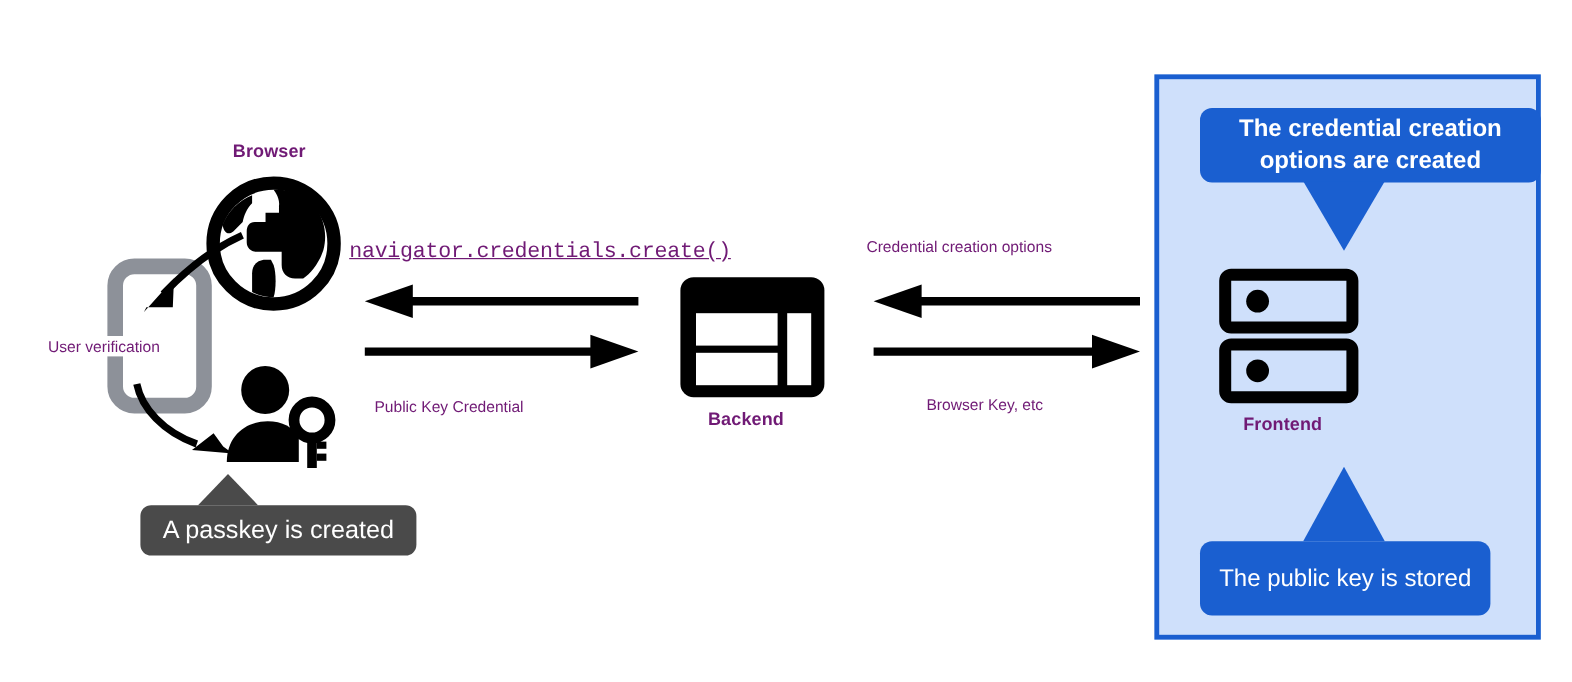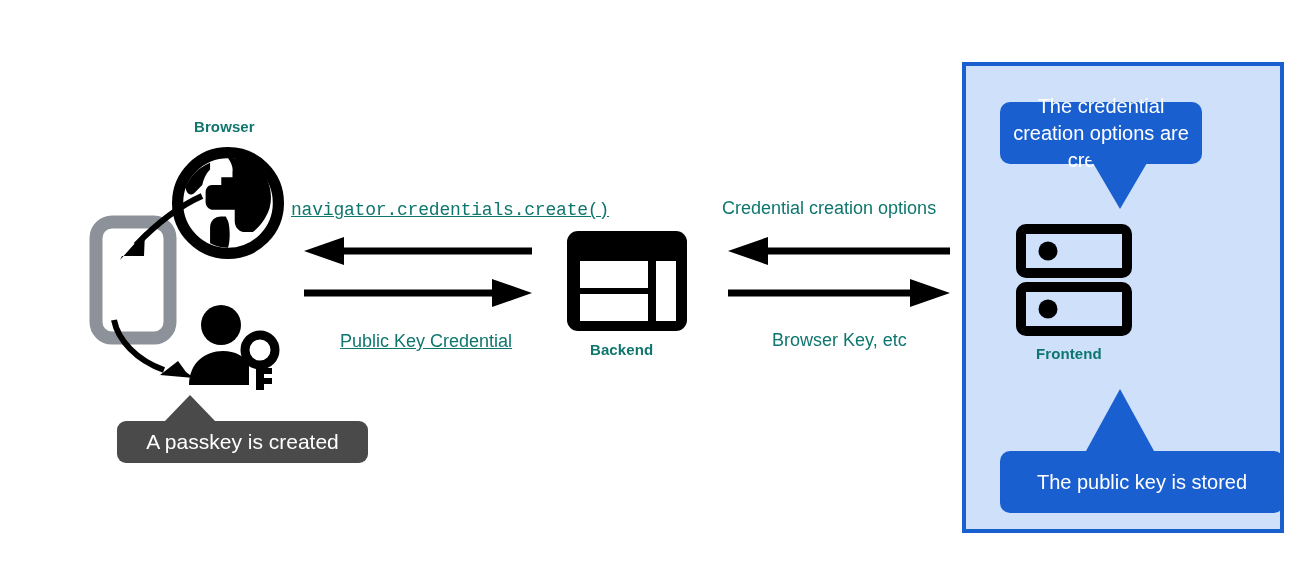--- a/index.html
+++ b/index.html
@@ -6,25 +6,25 @@
   body{
     width:1310px;height:568px;background:#ffffff;
     font-family:"Liberation Sans", sans-serif;
     overflow:hidden;position:relative;
   }
   .stage{position:absolute;left:0;top:0;width:1310px;height:568px;}
   .abs{position:absolute;}
 
   
   .lbl{
-    position:absolute;color:#0f766e;white-space:nowrap;
+    position:absolute;color:#701a75;white-space:nowrap;
     font-family:"Liberation Sans", sans-serif;
   }
   .lbl-bold{font-weight:bold;font-size:15px;letter-spacing:.1px;}
-  .lbl-plain{font-size:18px;}
+  .lbl-plain{font-size:13px;}
   .lbl-mono{
     font-family:"Liberation Mono","DejaVu Sans Mono",monospace;
     font-size:18px;letter-spacing:-0.2px;text-decoration:underline;
   }
 
   
   .panel{
     position:absolute;left:962px;top:62px;width:322px;height:471px;
     background:#cfe0fb;border:4px solid #1a5fd0;box-sizing:border-box;
   }
@@ -63,27 +63,27 @@
   
   .icon{position:absolute;}
 </style>
 </head>
 <body>
 
 <div class="stage">
 
   <div class="panel"></div>
 
-  <div class="callout" style="left:1000px;top:102px;width:202px;height:62px;">
+  <div class="callout" style="left:1000px;top:90px;width:284px;height:62px;font-weight:bold;">
     <span>The credential creation options are created</span>
   </div>
   <div class="tip-down" style="left:1086px;top:151px;"></div>
 
   <div class="tip-up" style="left:1086px;top:389px;"></div>
-  <div class="callout" style="left:1000px;top:451px;width:284px;height:62px;">
+  <div class="callout" style="left:1000px;top:451px;width:242px;height:62px;">
     <span>The public key is stored</span>
   </div>
 
   <div class="icon" style="left:1018px;top:226px;width:112px;height:108px;">
     <svg width="112" height="108" viewBox="0 0 112 108">
       <rect x="3" y="3" width="106" height="44" rx="5" ry="5" fill="none" stroke="#000000" stroke-width="10"></rect>
       <circle cx="30" cy="25" r="9.5" fill="#000000"></circle>
       <rect x="3" y="61" width="106" height="44" rx="5" ry="5" fill="none" stroke="#000000" stroke-width="10"></rect>
       <circle cx="30" cy="83" r="9.5" fill="#000000"></circle>
     </svg>
@@ -127,21 +127,21 @@
     </svg>
   </div>
 
   <div class="abs" style="left:304px;top:279px;">
     <svg width="228" height="28" viewBox="0 0 228 28">
       <line x1="0" y1="14" x2="194" y2="14" stroke="#000000" stroke-width="7"></line>
       <polygon points="228,14 188,0 188,28" fill="#000000"></polygon>
     </svg>
   </div>
 
-  <div class="lbl lbl-plain" style="left:340px;top:331px;text-decoration:underline;">Public Key Credential</div>
+  <div class="lbl lbl-plain" style="left:312px;top:331px;">Public Key Credential</div>
 
   <div class="lbl lbl-bold" style="left:194px;top:118px;">Browser</div>
 
   <div class="icon" style="left:172px;top:147px;width:112px;height:112px;">
     <svg width="112" height="112" viewBox="0 0 100 100">
       <circle cx="50" cy="50" r="45" fill="none" stroke="#000000" stroke-width="10"></circle>
       <path d="M50 10
                C 50 10, 55 16, 54 22
                L 54 27 L 44 27 L 44 34 L 36 34
                C 32 34, 30 37, 30 41
@@ -167,20 +167,21 @@
     </svg>
   </div>
 
   <div class="abs" style="left:98px;top:190px;">
     <svg width="110" height="80" viewBox="0 0 110 80">
       <path d="M104 6 C 86 14, 62 30, 38 55" fill="none" stroke="#000000" stroke-width="6"></path>
       <polygon points="22,70 47,42 46,66 24,66" fill="#000000"></polygon>
     </svg>
   </div>
 
+  <div class="lbl lbl-plain" style="left:38px;top:280px;background:#ffffff;padding:1px 2px;">User verification</div>
 
   <div class="abs" style="left:108px;top:318px;">
     <svg width="110" height="70" viewBox="0 0 110 70">
       <path d="M6 2 C 10 22, 28 42, 56 52" fill="none" stroke="#000000" stroke-width="6"></path>
       <polygon points="86,60 52,57 70,43 78,54" fill="#000000"></polygon>
     </svg>
   </div>
 
   <div class="icon" style="left:187px;top:305px;width:100px;height:88px;">
     <svg width="100" height="88" viewBox="0 0 100 88">
@@ -189,17 +190,17 @@
                C 48 46, 58 51, 62 60
                L 62 80 Z" fill="#000000"></path>
       <circle cx="73" cy="45" r="15" fill="none" stroke="#000000" stroke-width="9"></circle>
       <rect x="69" y="57" width="8" height="28" fill="#000000"></rect>
       <rect x="77" y="63" width="8" height="6" fill="#000000"></rect>
       <rect x="77" y="73" width="8" height="6" fill="#000000"></rect>
     </svg>
   </div>
 
   <div class="tip-up-dark" style="left:165px;top:395px;"></div>
-  <div class="tooltip-dark" style="left:117px;top:421px;width:251px;height:42px;">
+  <div class="tooltip-dark" style="left:117px;top:421px;width:230px;height:42px;">
     <span>A passkey is created</span>
   </div>
 
 </div>
 
 </body></html>

